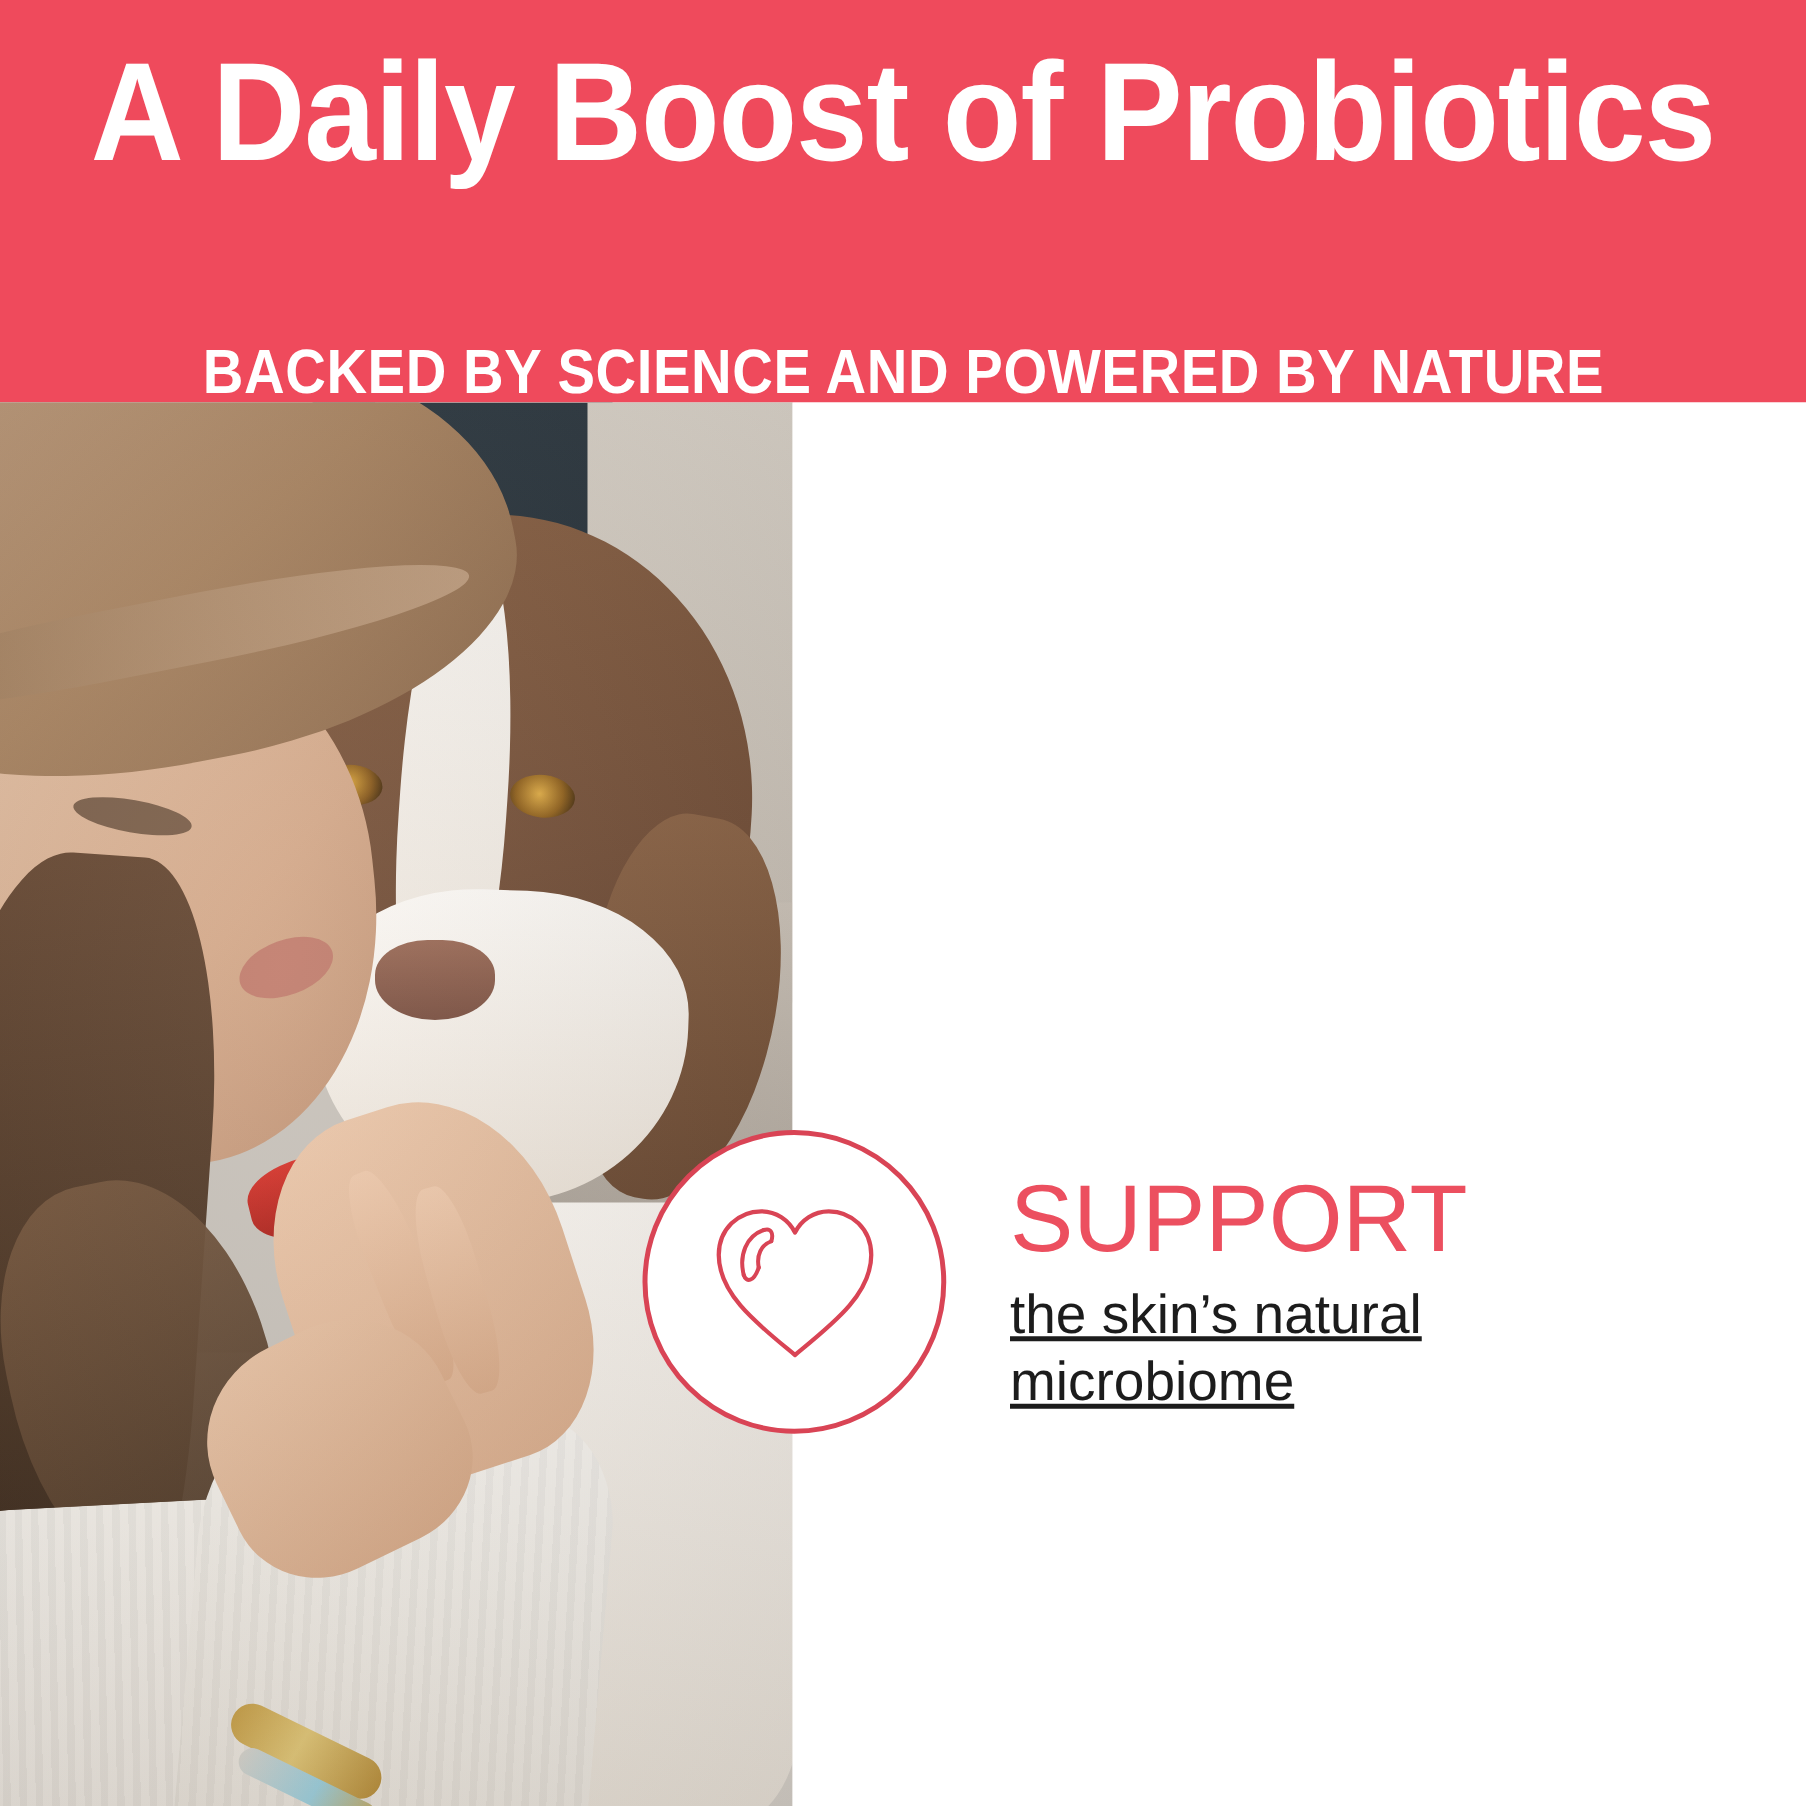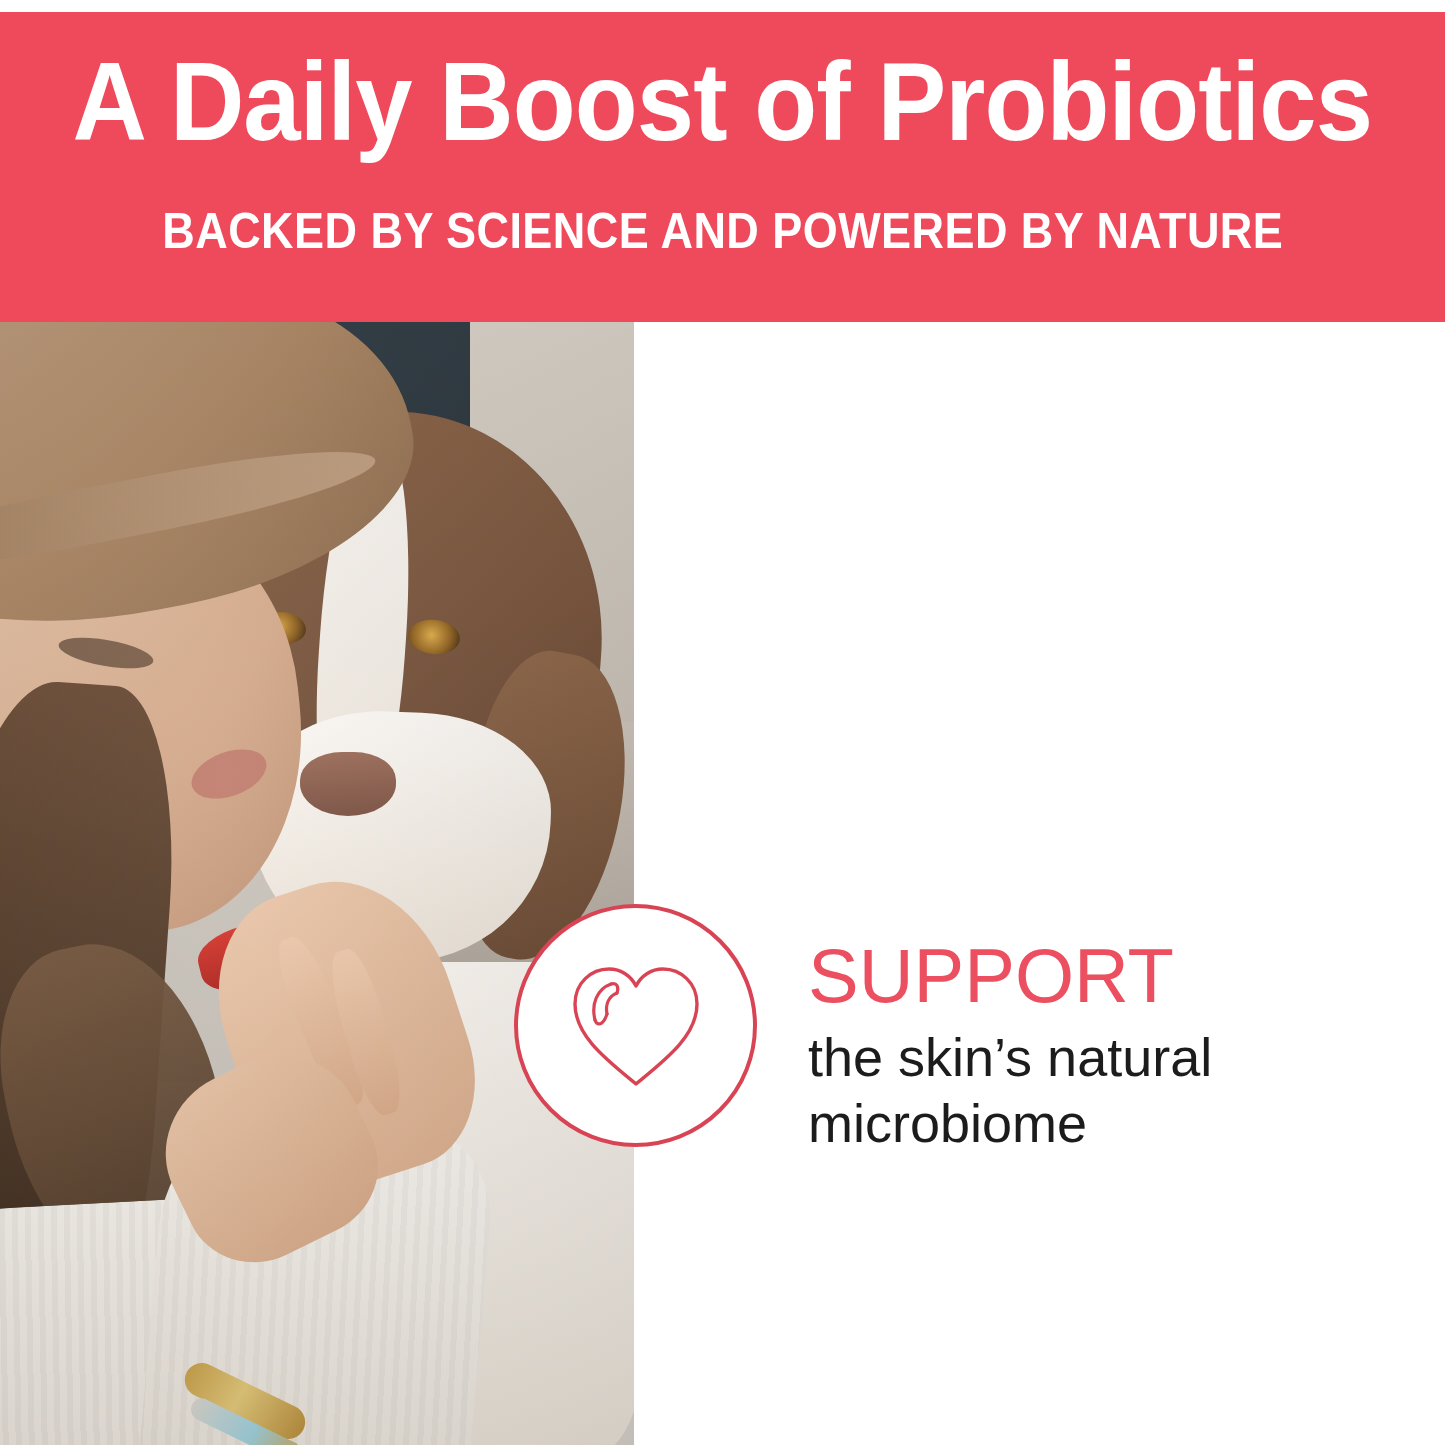--- a/index.html
+++ b/index.html
@@ -6,21 +6,21 @@
   html,body { background:#fff; }
   body {
     width:1445px; height:1445px; position:relative; overflow:hidden;
     font-family:"Liberation Sans", sans-serif;
   }
 
   
   #header-band{
     position:absolute; left:0; top:0; width:1445px; height:322px;
     background:#ef4a5c;
-    display:flex; flex-direction:column; align-items:center; justify-content:flex-start;margin-top:12px;
+    display:flex; flex-direction:column; align-items:center; justify-content:space-between;
   }
   #headline{
     margin-top:34px;
     color:#ffffff;
     font-family:"Liberation Sans", sans-serif;
     font-weight:bold;
     font-size:112px;
     line-height:1.0;
     letter-spacing:-1px;
     transform:scaleX(0.92);
@@ -258,25 +258,26 @@
   }
   .feature-title{
     color:#ec4f5f;
     font-size:76px;
     font-weight:normal;
     line-height:0.96;
     letter-spacing:0px;
   }
   .feature-desc{
     color:#1c1c1c;
-    font-size:54px;
+    font-size:44px;
     font-weight:normal;
     line-height:1.22;
     margin-top:12px;
     white-space:pre-line;
+    text-decoration:underline;
   }
   #feature-support .feature-text{ top:452px;margin-top:36px; }
 </style>
 </head>
 <body>
 
 <div id="header-band">
   <div id="headline">A Daily Boost of Probiotics</div>
   <div id="subheadline">BACKED BY SCIENCE AND POWERED BY NATURE</div>
 </div>

